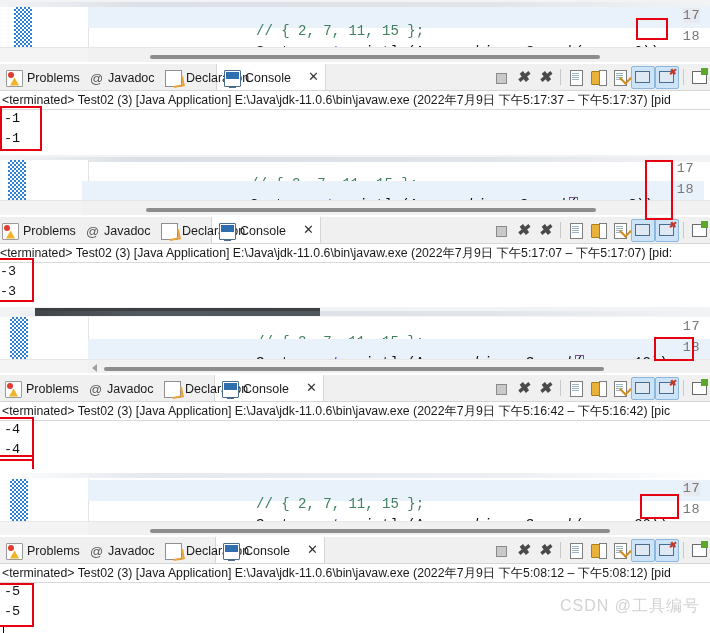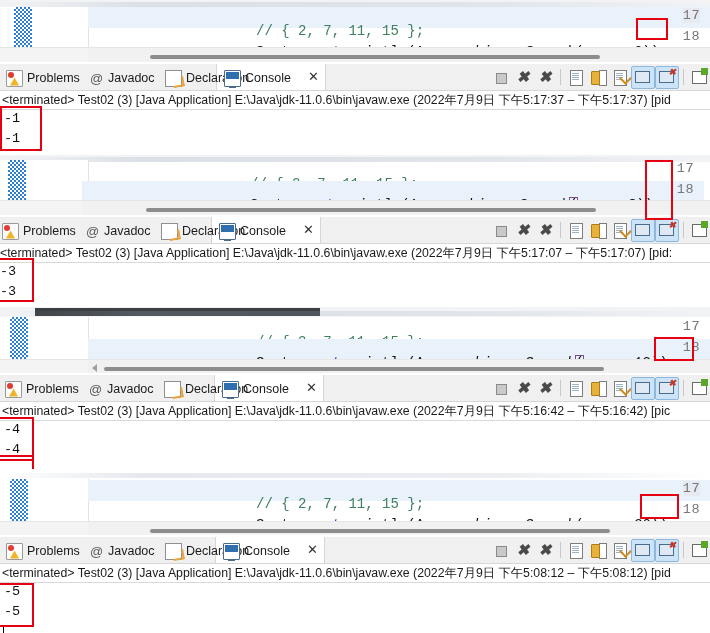--- a/index.html
+++ b/index.html
@@ -453,13 +453,14 @@
         <div class="caret" style="top:42px;height:10px;"></div>
       </div>
     </div>
 
     <div class="redbox" style="left:640px;top:29px;width:39px;height:25px;"></div>
     <div class="redbox" style="left:-4px;top:118px;width:38px;height:44px;"></div>
   </div>
 
   <div class="redbox" style="left:-4px;top:455px;width:38px;height:14px;border-bottom:none;"></div>
 
+  <div class="watermark">CSDN @工具编号</div>
 </div>
 
 </body></html>

